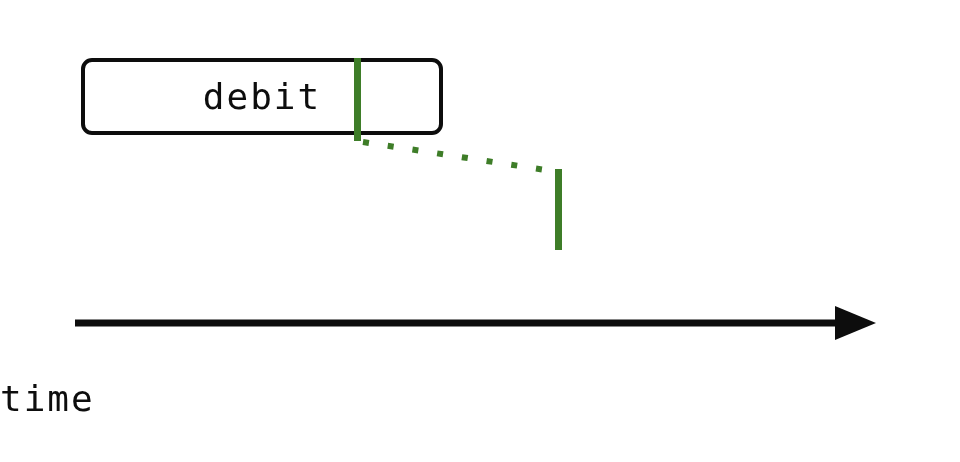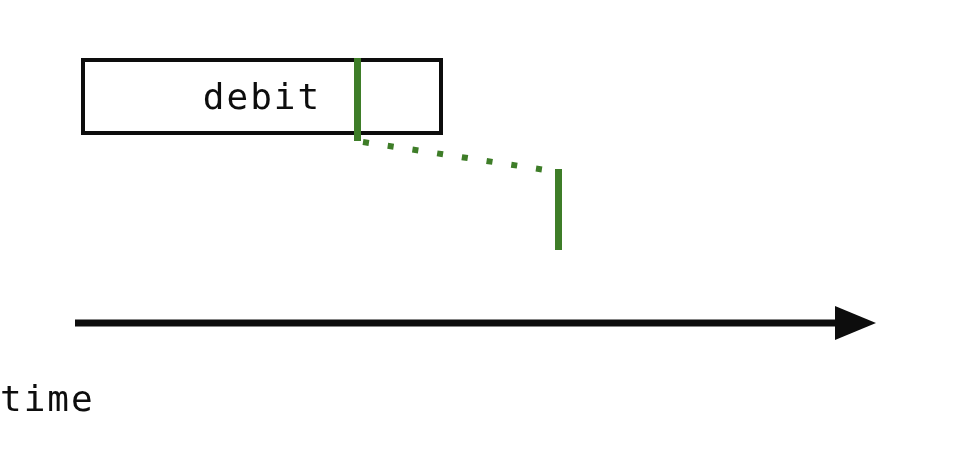--- a/index.html
+++ b/index.html
@@ -20,20 +20,21 @@
     box-sizing: border-box;
     display: flex;
     align-items: center;
     justify-content: center;
   }
   .box-debit {
     left: 81px;
     top: 58px;
     width: 362px;
     height: 77px;
+    border-radius: 11px;
   }
   .box-balance {
     left: 475px;
     top: 174px;
     width: 363px;
     height: 77px;
   }
   .box-label {
     font-size: 36px;
     letter-spacing: 2px;

